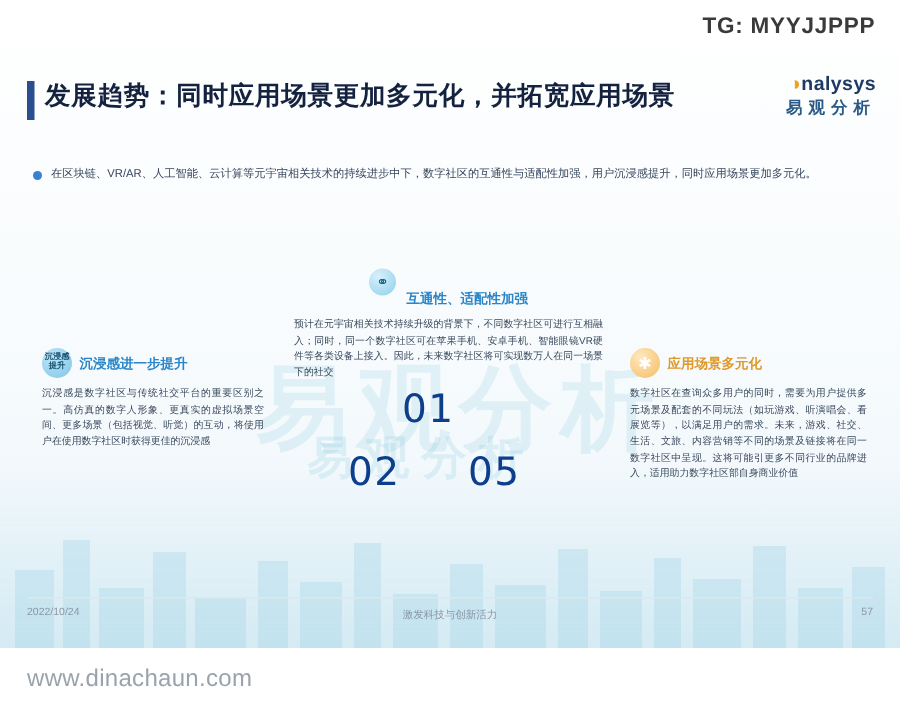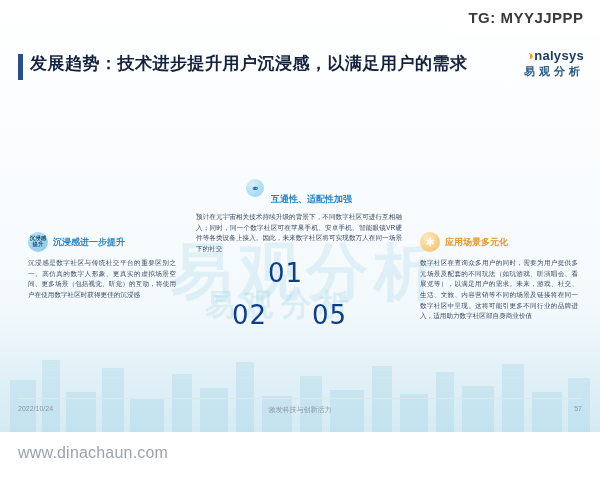--- a/index.html
+++ b/index.html
@@ -158,29 +158,33 @@
     <div class="bldg" style="left:502px;width:22px;height:68px;"></div>
     <div class="bldg" style="left:532px;width:30px;height:40px;"></div>
     <div class="bldg" style="left:568px;width:22px;height:54px;"></div>
   </div>
 
   <div class="ghost-text">易观分析</div>
   <div class="ghost-text2">易观分析</div>
 
   <div class="title-row">
     <div class="title-bar"></div>
-    <div class="title-text">发展趋势：技术进步提升用户沉浸感，以满足用户的需求</div>
+    <div class="title-text">发展趋势：同时应用场景更加多元化，并拓宽应用场景</div>
     <div class="logo">
       <div class="logo-top">
         <span class="dot">◑</span><span>nalysys</span>
       </div>
       <div class="logo-sub">易观分析</div>
     </div>
   </div>
 
+  <div class="lead">
+    <div class="lead-dot"></div>
+    <div class="lead-text">在区块链、VR/AR、人工智能、云计算等元宇宙相关技术的持续进步中下，数字社区的互通性与适配性加强，用户沉浸感提升，同时应用场景更加多元化。</div>
+  </div>
 
 
   <div class="col col-mid c-mid">
     <div class="col-head">
       <div class="hicon">
         <div class="ico-net">⚭</div>
       </div>
       <div class="col-title">互通性、适配性加强</div>
     </div>
     <div class="col-body">预计在元宇宙相关技术持续升级的背景下，不同数字社区可进行互相融入；同时，同一个数字社区可在苹果手机、安卓手机、智能眼镜VR硬件等各类设备上接入。因此，未来数字社区将可实现数万人在同一场景下的社交</div>

